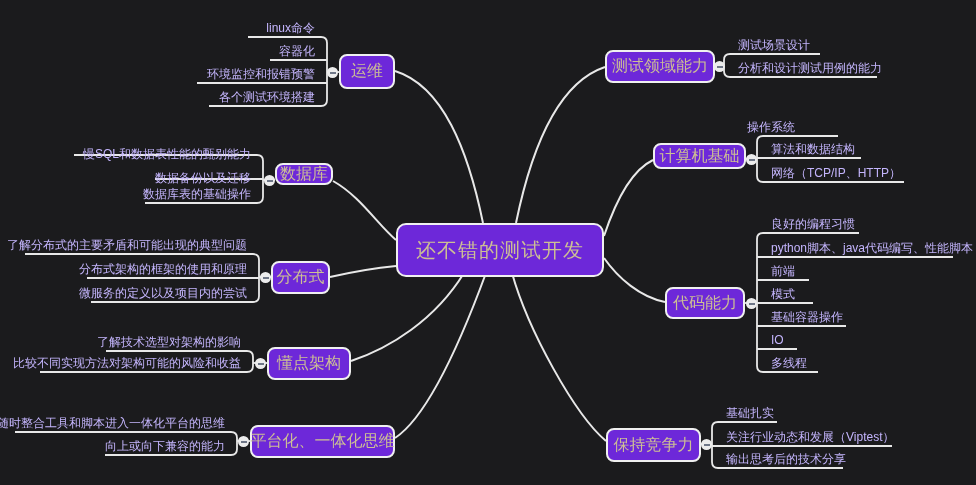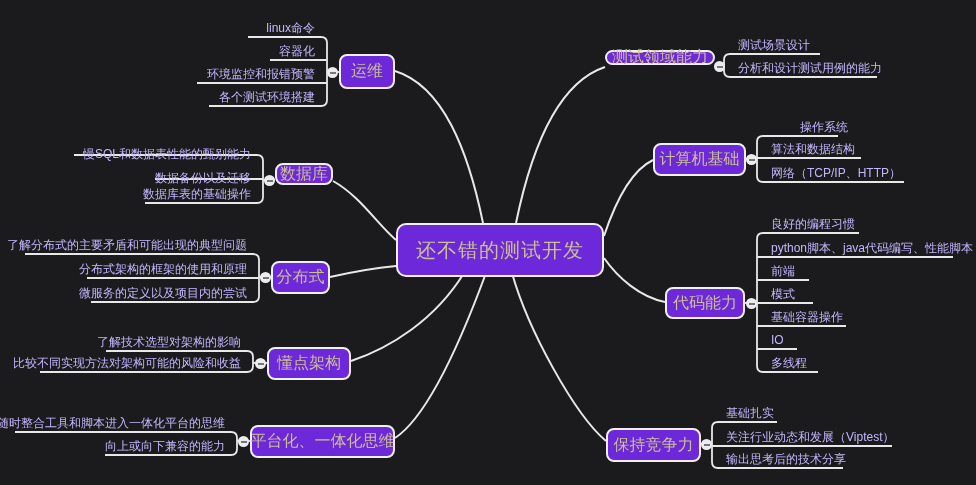--- a/index.html
+++ b/index.html
@@ -89,24 +89,24 @@
     </div>
   <div class="topic" style="left:271px;top:261px;width:59px;height:33px;">
       <span>分布式</span>
     </div>
   <div class="topic" style="left:267px;top:347px;width:84px;height:33px;">
       <span>懂点架构</span>
     </div>
   <div class="topic" style="left:250px;top:425px;width:145px;height:33px;">
       <span>平台化、一体化思维</span>
     </div>
-  <div class="topic" style="left:605px;top:50px;width:110px;height:15px;">
+  <div class="topic" style="left:605px;top:50px;width:110px;height:33px;">
       <span>测试领域能力</span>
     </div>
-  <div class="topic" style="left:653px;top:143px;width:93px;height:33px;">
+  <div class="topic" style="left:653px;top:143px;width:93px;height:26px;">
       <span>计算机基础</span>
     </div>
   <div class="topic" style="left:665px;top:287px;width:80px;height:32px;">
       <span>代码能力</span>
     </div>
   <div class="topic" style="left:606px;top:428px;width:95px;height:34px;">
       <span>保持竞争力</span>
     </div>
 
   <div class="dot" style="left:327px;top:67px;"></div>
@@ -134,21 +134,21 @@
 
   <div class="leaf l" style="right:735px;top:334px;">了解技术选型对架构的影响</div>
   <div class="leaf l" style="right:735px;top:355px;">比较不同实现方法对架构可能的风险和收益</div>
 
   <div class="leaf l" style="right:751px;top:415px;">随时整合工具和脚本进入一体化平台的思维</div>
   <div class="leaf l" style="right:751px;top:438px;">向上或向下兼容的能力</div>
 
   <div class="leaf" style="left:738px;top:37px;">测试场景设计</div>
   <div class="leaf" style="left:738px;top:60px;">分析和设计测试用例的能力</div>
 
-  <div class="leaf" style="left:800px;top:119px;text-align:right;">操作系统</div>
+  <div class="leaf" style="left:747px;top:119px;text-align:right;">操作系统</div>
   <div class="leaf" style="left:771px;top:141px;">算法和数据结构</div>
   <div class="leaf" style="left:771px;top:165px;">网络（TCP/IP、HTTP）</div>
 
   <div class="leaf" style="left:771px;top:216px;">良好的编程习惯</div>
   <div class="leaf" style="left:771px;top:240px;">python脚本、java代码编写、性能脚本</div>
   <div class="leaf" style="left:771px;top:263px;">前端</div>
   <div class="leaf" style="left:771px;top:286px;">模式</div>
   <div class="leaf" style="left:771px;top:309px;">基础容器操作</div>
   <div class="leaf" style="left:771px;top:332px;">IO</div>
   <div class="leaf" style="left:771px;top:355px;">多线程</div>

